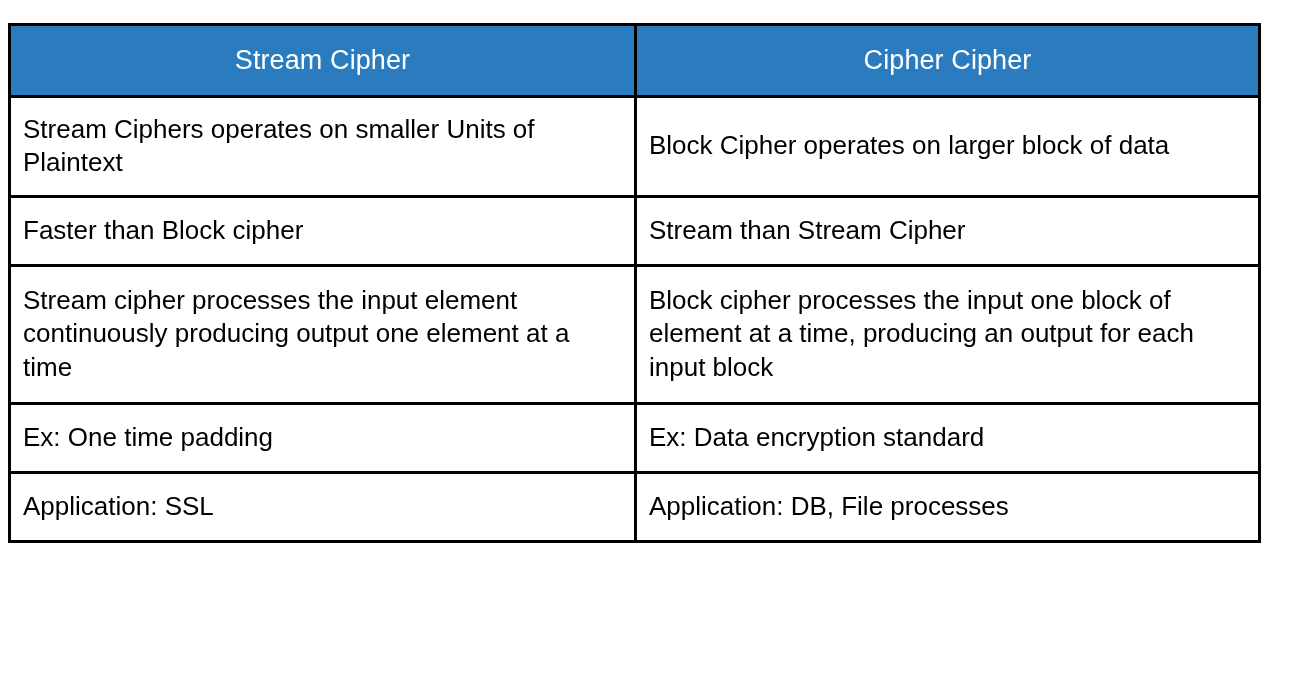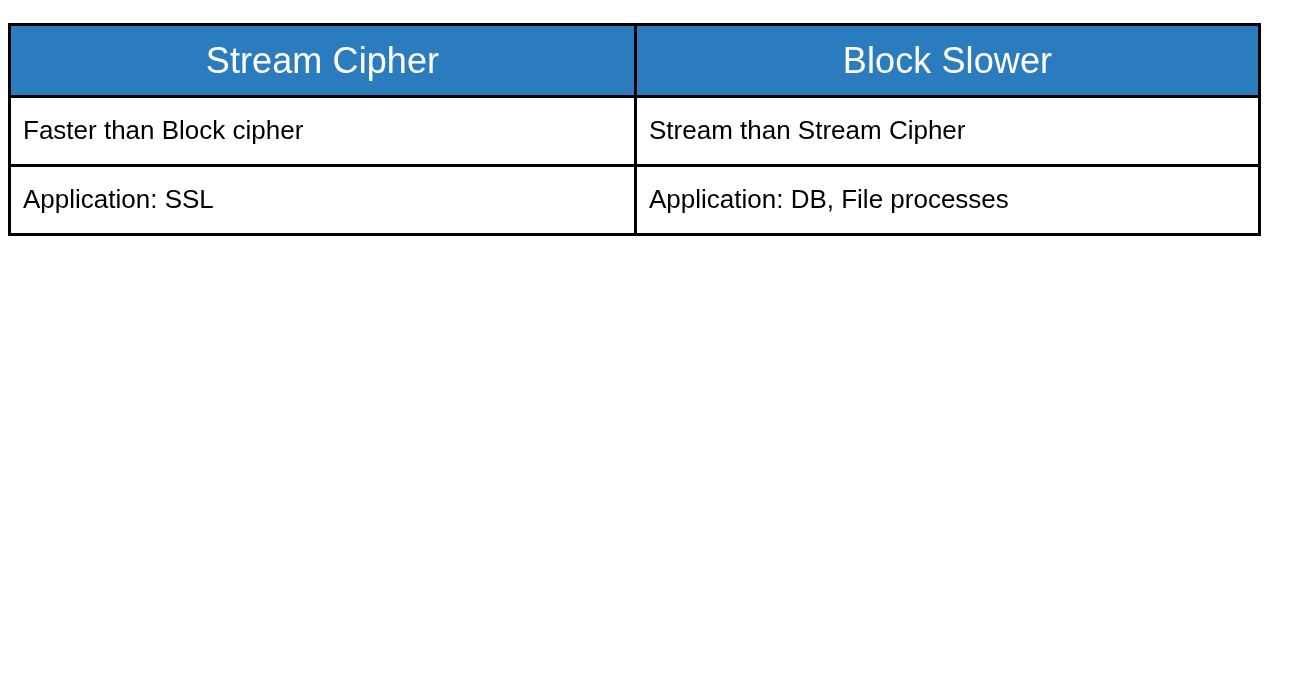--- a/index.html
+++ b/index.html
@@ -42,21 +42,21 @@
     padding: 0;
     vertical-align: middle;
   }
 
   
   .comparison-table thead th {
     background-color: #2B7CBF;
     color: #ffffff;
     text-align: center;
     font-weight: normal;
-    font-size: 36px;
+    font-size: 27px;
     line-height: 1.2;
     height: 69px;
     padding: 0 10px;
     letter-spacing: 0.1px;
   }
 
   
   .comparison-table tbody td {
     color: #000000;
     background: #ffffff;
@@ -78,35 +78,47 @@
 
   <table class="comparison-table">
     <colgroup>
       <col class="col-left">
       <col class="col-right">
     </colgroup>
 
     <thead>
       <tr>
         <th>Stream Cipher</th>
-        <th>Block Slower</th>
+        <th>Cipher Cipher</th>
       </tr>
     </thead>
 
     <tbody>
 
+      <tr class="row-tall">
+        <td>Stream Ciphers operates on smaller Units of Plaintext</td>
+        <td>Block Cipher operates on larger block of data</td>
+      </tr>
 
       <tr class="row-short">
         <td>Faster than Block cipher</td>
         <td>Stream than Stream Cipher</td>
       </tr>
 
+      <tr class="row-xtall">
+        <td>Stream cipher processes the input element continuously producing output one element at a time</td>
+        <td>Block cipher processes the input one block of element at a time, producing an output for each input block</td>
+      </tr>
 
 
 
+      <tr class="row-short">
+        <td>Ex: One time padding</td>
+        <td>Ex: Data encryption standard</td>
+      </tr>
 
       <tr class="row-short">
         <td>Application: SSL</td>
         <td>Application: DB, File processes</td>
       </tr>
 
     </tbody>
   </table>
 
 </div>

